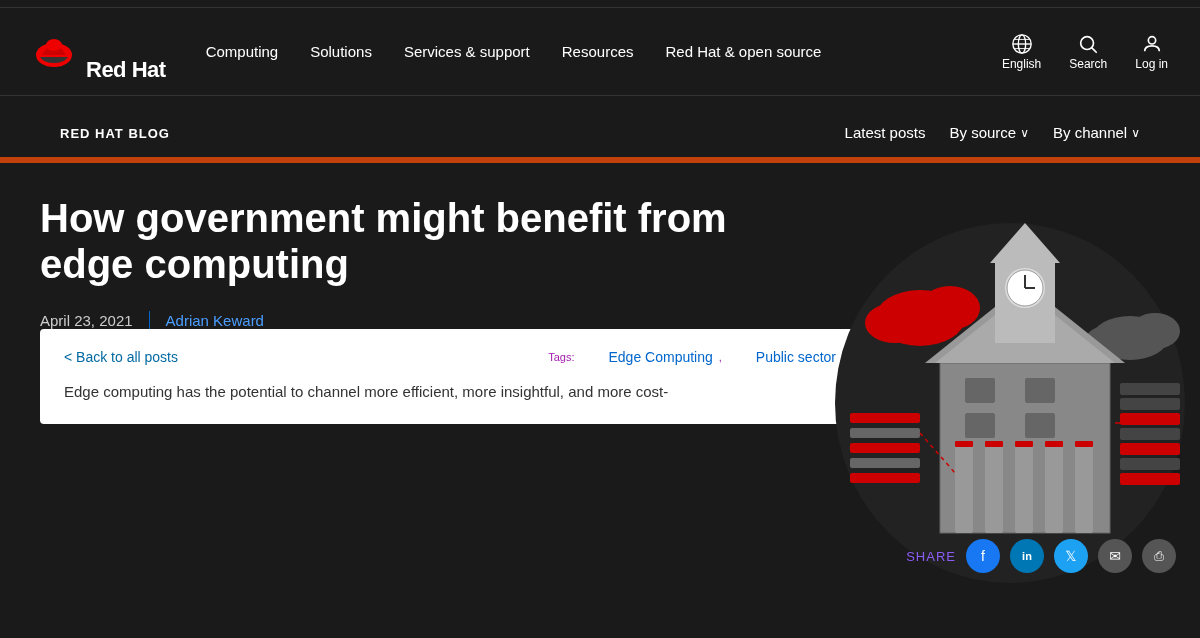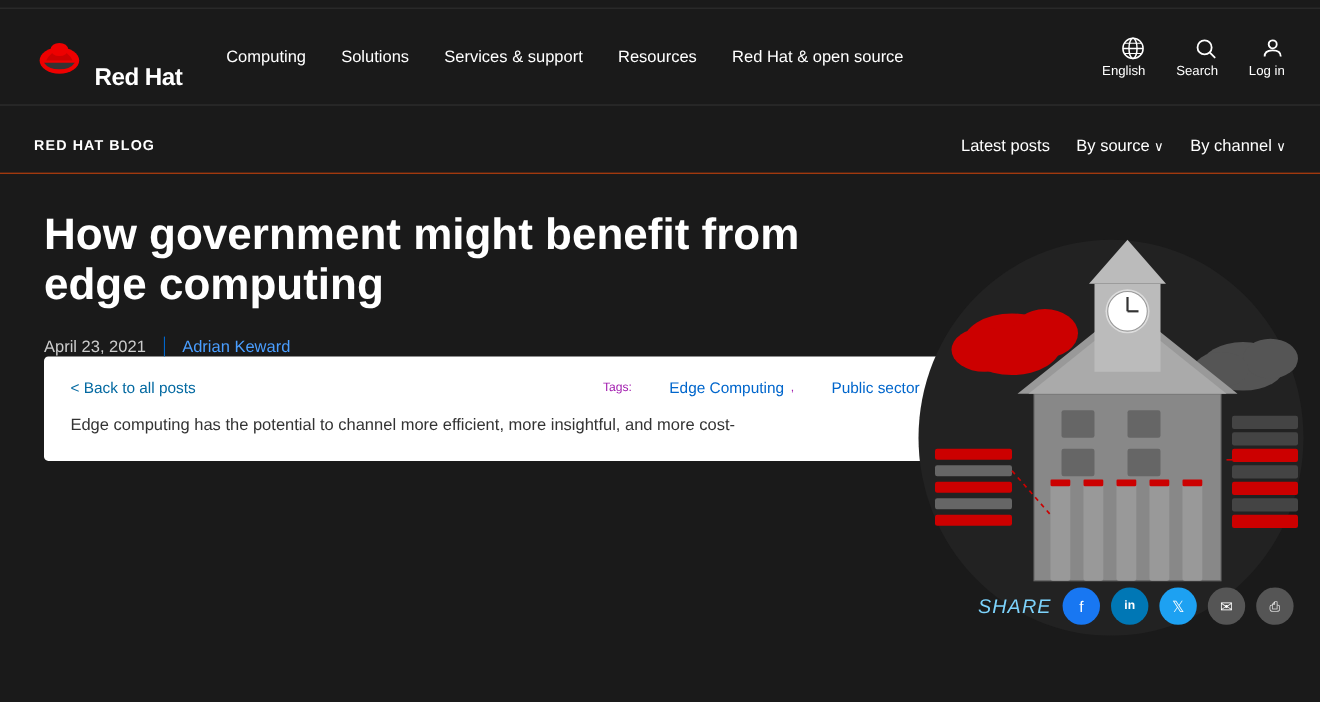--- a/index.html
+++ b/index.html
@@ -51,38 +51,38 @@
       cursor: pointer;
     }
     .nav-right {
       display: flex;
       align-items: center;
       gap: 28px;
     }
     .nav-right-item {
       display: flex;
       flex-direction: column;
-      align-items: flex-end;
+      align-items: center;
       cursor: pointer;
       color: #fff;
     }
     .nav-right-item svg {
       margin-bottom: 2px;
     }
     .nav-right-label {
       font-size: 12px;
     }
 
     
     .blog-header {
-      padding: 28px 31px 16px;
-      display: flex;
-      align-items: flex-start;
+      padding: 28px 60px 16px;
+      display: flex;
+      align-items: flex-end;
       justify-content: space-between;
-      border-bottom: 1px solid #c2410c;
+      border-bottom: 6px solid #c2410c;
     }
     .blog-title {
       font-size: 13px;
       font-weight: bold;
       letter-spacing: 1px;
       color: #fff;
       text-transform: uppercase;
     }
     .blog-nav {
       display: flex;
@@ -194,24 +194,23 @@
     
     .share-area {
       position: absolute;
       right: 24px;
       bottom: 10px;
       display: flex;
       align-items: center;
       gap: 10px;
     }
     .share-label {
-      font-size: 18px;
-      color: #7dd3fc;
+      font-size: 13px;
+      color: #8b5cf6;
       letter-spacing: 1px;
-      font-style: italic;
     }
     .share-btn {
       width: 34px;
       height: 34px;
       border-radius: 50%;
       background: #333;
       display: flex;
       align-items: center;
       justify-content: center;
       cursor: pointer;

